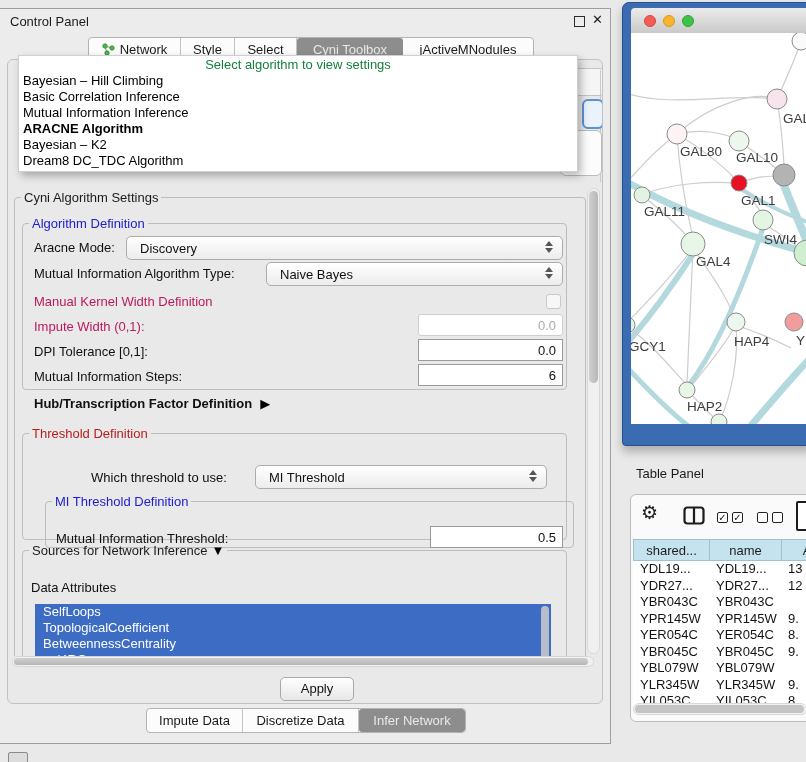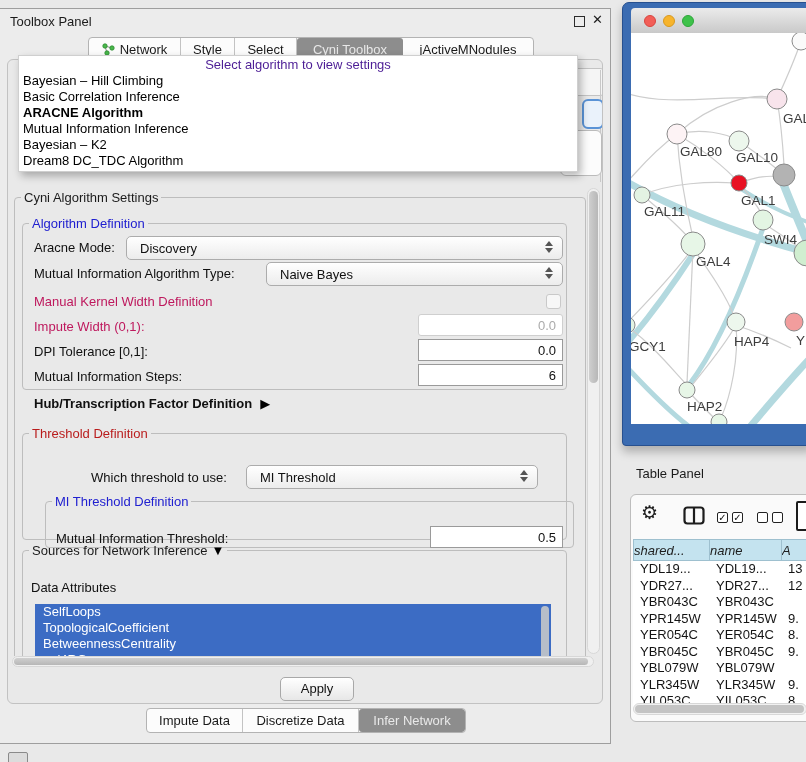--- a/index.html
+++ b/index.html
@@ -62,21 +62,21 @@
   .vscroll .thumb{position:absolute;left:1px;top:2px;width:9px;height:192px;background:linear-gradient(90deg,#cfcfcf,#b7b7b7);border-radius:5px;}
   .hscroll{position:absolute;left:4px;top:596px;width:582px;height:11px;background:#f0f0f0;
            border:1px solid #d7d7d7;border-radius:6px;box-sizing:border-box;}
   .hscroll .thumb{position:absolute;left:1px;top:1px;width:99%;height:7px;background:linear-gradient(#cfcfcf,#b7b7b7);border-radius:4px;}
   .apply-btn{position:absolute;left:272px;top:617px;width:72px;height:22px;border:1px solid #a8a8a8;border-radius:5px;
              background:linear-gradient(#ffffff,#e7e7e7);font-size:13px;text-align:center;line-height:21px;color:#111;}
   .bottom-tabs{left:146px;top:699px;height:23px;}
   
   .dropdown{position:absolute;left:18px;top:55px;width:560px;height:117px;background:#fff;border:1px solid #cfcfcf;
             box-shadow:3px 4px 8px rgba(0,0,0,.28);z-index:50;box-sizing:border-box;}
-  .dd-prompt{height:16px;text-align:center;color:#4c1d95;padding-top:1px;}
+  .dd-prompt{height:16px;text-align:center;color:#15803d;padding-top:1px;}
   .dd-item{height:16px;line-height:16px;padding-left:4px;color:#000;white-space:nowrap;}
   .dd-item.bold{font-weight:bold;}
   
   .net-frame{position:absolute;left:622px;top:2px;width:190px;height:444px;background:#3b6cb2;
              border:1px solid #27508f;border-radius:7px 0 0 4px;box-sizing:border-box;
              box-shadow:0 6px 10px rgba(0,0,0,.25);z-index:5;}
   .net-titlebar{position:absolute;left:8px;top:5px;width:181px;height:25px;background:linear-gradient(#ebebeb,#c9c9c9);
                 border-bottom:1px solid #9a9a9a;border-radius:4px 0 0 0;}
   .tl{position:absolute;top:7px;width:12px;height:12px;border-radius:50%;box-sizing:border-box;}
   .tl.red{left:13px;background:#f25e57;border:1px solid #d8453f;}
@@ -89,38 +89,38 @@
   .tp-card{position:absolute;left:630px;top:494px;width:180px;height:228px;background:#fafafa;
            border:1px solid #bdbdbd;border-radius:6px 0 0 6px;box-sizing:border-box;overflow:hidden;}
   .gear{position:absolute;left:10px;top:8px;font-size:19px;color:#1c1c1c;line-height:20px;}
   .icon-cols{position:absolute;left:52px;top:11px;}
   .cb{position:absolute;width:11px;height:11px;border:1.5px solid #222;border-radius:2px;background:#fff;
       font-size:10px;line-height:10px;text-align:center;color:#111;box-sizing:border-box;}
   .doc-frag{position:absolute;left:165px;top:6px;width:22px;height:26px;border:2px solid #1c1c1c;border-radius:2px;background:#fff;}
   .tp-table{position:absolute;left:2px;top:44px;width:200px;}
   .trow{display:flex;height:16.5px;line-height:16px;background:#fff;}
   .thead{display:flex;height:22px;line-height:21px;background:#c4e3ef;}
-  .th{box-sizing:border-box;border:1px solid #9ec0cf;border-right:none;text-align:left;color:#1e1e1e;overflow:hidden;white-space:nowrap;font-style:italic;}
+  .th{box-sizing:border-box;border:1px solid #9ec0cf;border-right:none;text-align:center;color:#1e1e1e;overflow:hidden;white-space:nowrap;}
   .th:last-child{border-right:1px solid #9ec0cf;}
   .td{box-sizing:border-box;padding-left:7px;color:#141414;overflow:hidden;white-space:nowrap;}
   .c1{width:76px;} .c2{width:72px;} .c3{width:52px;}
   .tp-hscroll{position:absolute;left:2px;top:208px;width:174px;height:12px;background:#f1f1f1;
               border:1px solid #d8d8d8;border-radius:7px;box-sizing:border-box;z-index:3;}
   .tp-hscroll .thumb{position:absolute;left:1px;top:1px;width:98%;height:8px;background:#c4c4c4;border-radius:4px;}
   .mini-icon{position:absolute;left:8px;top:752px;width:18px;height:14px;border:1px solid #8a8a8a;border-radius:2px;background:#dcdcdc;}
   .net-label{font-size:13.5px;fill:#3c3c3c;}
 </style>
 </head>
 <body>
 
 <div class="page">
 
   <div class="cp-window">
     <div class="cp-titlebar">
-      <span class="cp-title">Toolbox Panel</span>
+      <span class="cp-title">Control Panel</span>
       <span class="cp-float"></span>
       <span class="cp-close">✕</span>
     </div>
 
     <div class="tabstrip cp-tabs">
       <div class="seg" style="width:92px">
         <svg width="13" height="13" viewBox="0 0 13 13">
           <line x1="3" y1="3" x2="10" y2="5" stroke="#8a8a8a" stroke-width="1"></line>
           <line x1="3" y1="3" x2="5" y2="10" stroke="#8a8a8a" stroke-width="1"></line>
           <circle cx="3" cy="3" r="2.2" fill="#49b84c" stroke="#2d8a30" stroke-width="0.8"></circle>
@@ -183,21 +183,21 @@
         <span class="lbl" style="left:26px;top:183px">Mutual Information Steps:</span>
         <div class="field" style="left:410px;top:178px;width:145px">6</div>
 
         <div class="hub-row">
           <span>Hub/Transcription Factor Definition</span><span class="hub-arrow">▶</span>
         </div>
 
         <fieldset class="fs-thr">
           <legend class="lg-green">Threshold Definition</legend>
           <span class="lbl" style="left:68px;top:29px">Which threshold to use:</span>
-          <div class="combo" style="left:223px;top:24px;width:292px">
+          <div class="combo" style="left:232px;top:24px;width:292px">
             <span class="combo-text">MI Threshold</span>
             <span class="stepper">
                 <i class="up"></i>
                 <i class="dn"></i>
               </span>
           </div>
           <fieldset class="fs-mithr">
             <legend class="lg-blue">MI Threshold Definition</legend>
             <span class="lbl" style="left:10px;top:22px">Mutual Information Threshold:</span>
             <div class="field" style="left:384px;top:17px;width:133px">0.5</div>
@@ -238,22 +238,22 @@
       <div class="seg sel" style="width:106px">
         <span>Infer Network</span>
       </div>
     </div>
   </div>
 
   <div class="dropdown">
     <div class="dd-prompt">Select algorithm to view settings</div>
     <div class="dd-item">Bayesian – Hill Climbing</div>
     <div class="dd-item">Basic Correlation Inference</div>
+    <div class="dd-item">Mutual Information Inference</div>
     <div class="dd-item bold">ARACNE Algorithm</div>
-    <div class="dd-item">Mutual Information Inference</div>
     <div class="dd-item">Bayesian – K2</div>
     <div class="dd-item">Dream8 DC_TDC Algorithm</div>
   </div>
 
   <div class="net-frame">
     <div class="net-titlebar">
       <span class="tl red"></span>
       <span class="tl yel"></span>
       <span class="tl grn"></span>
     </div>

